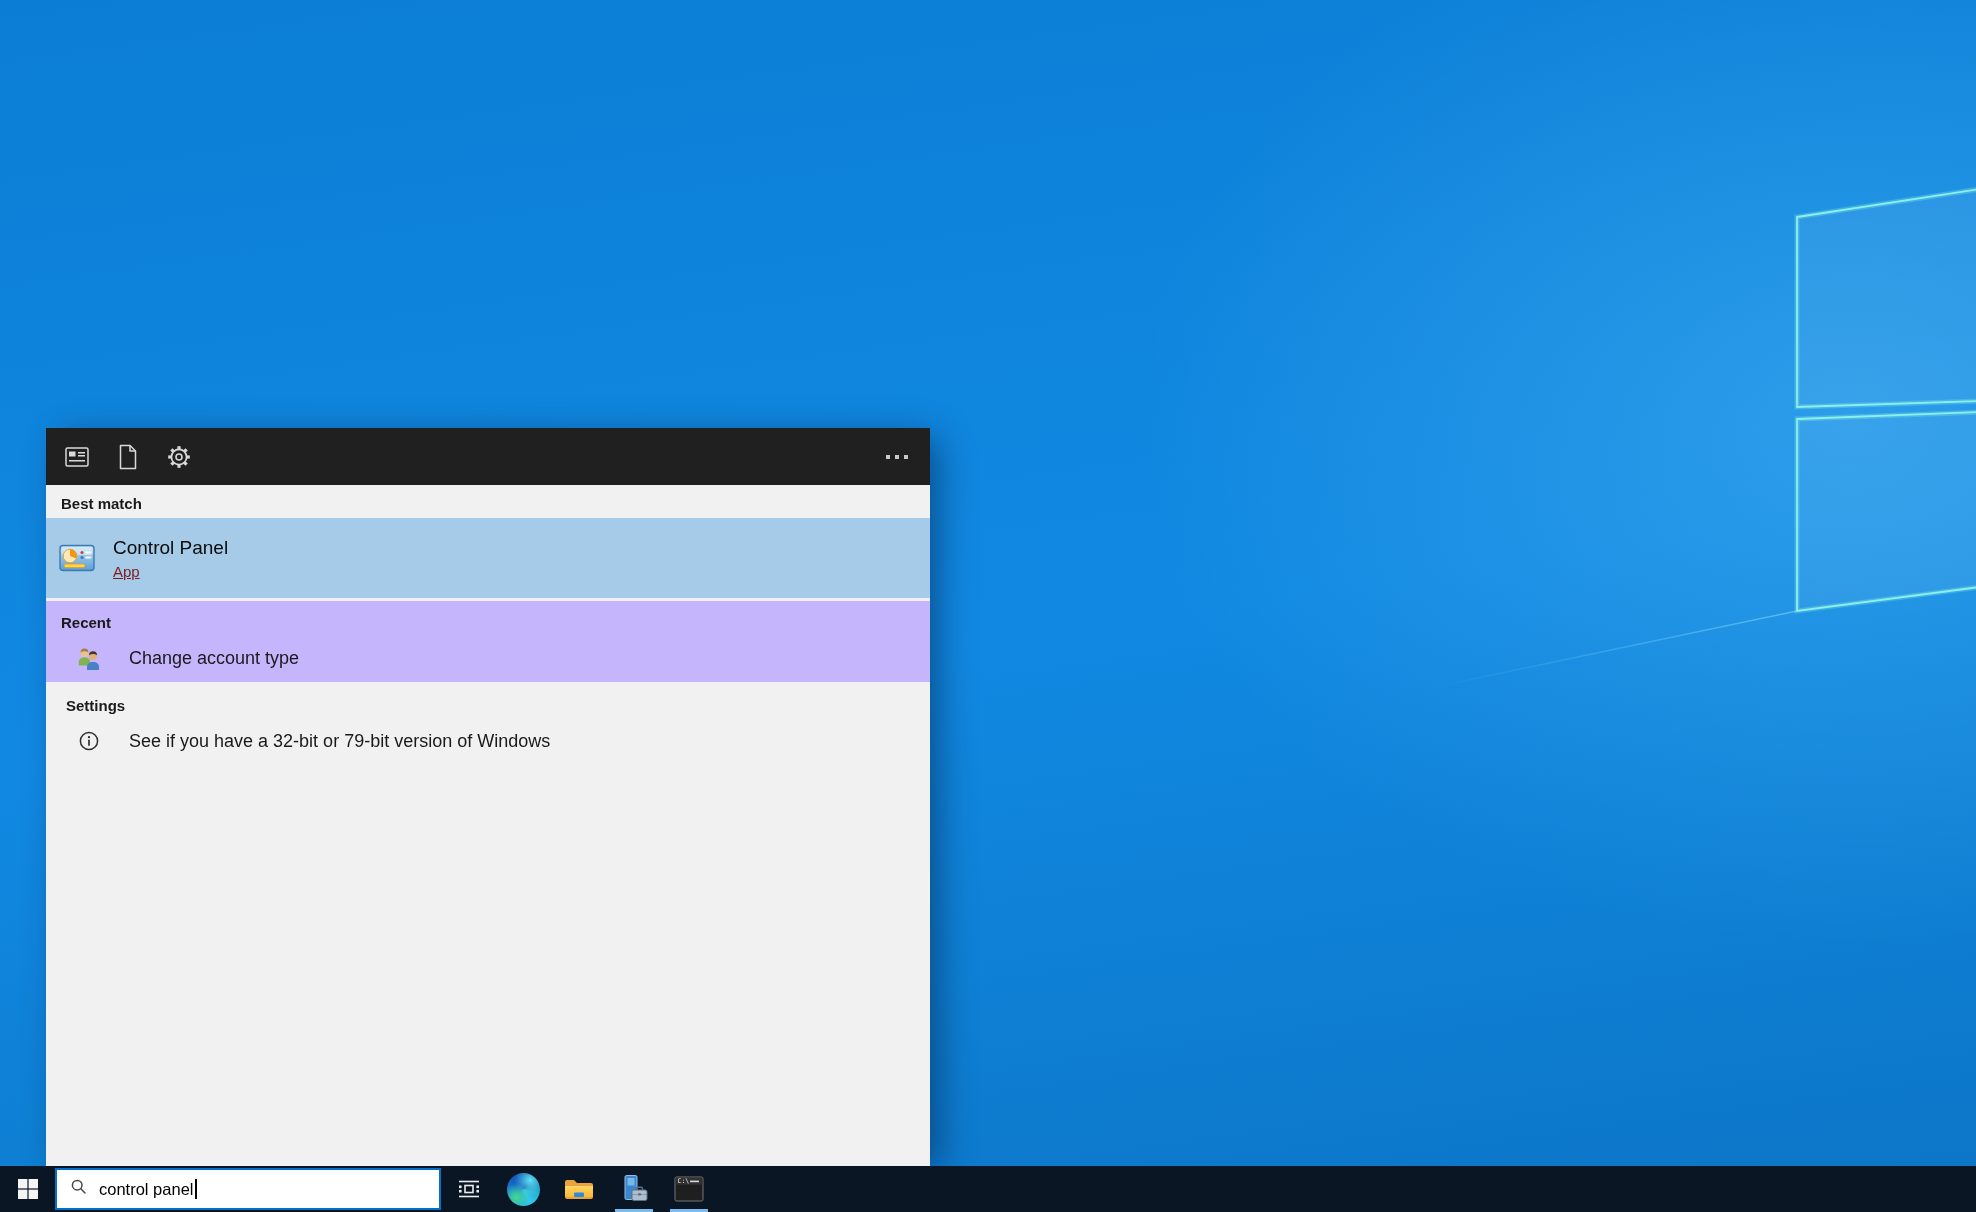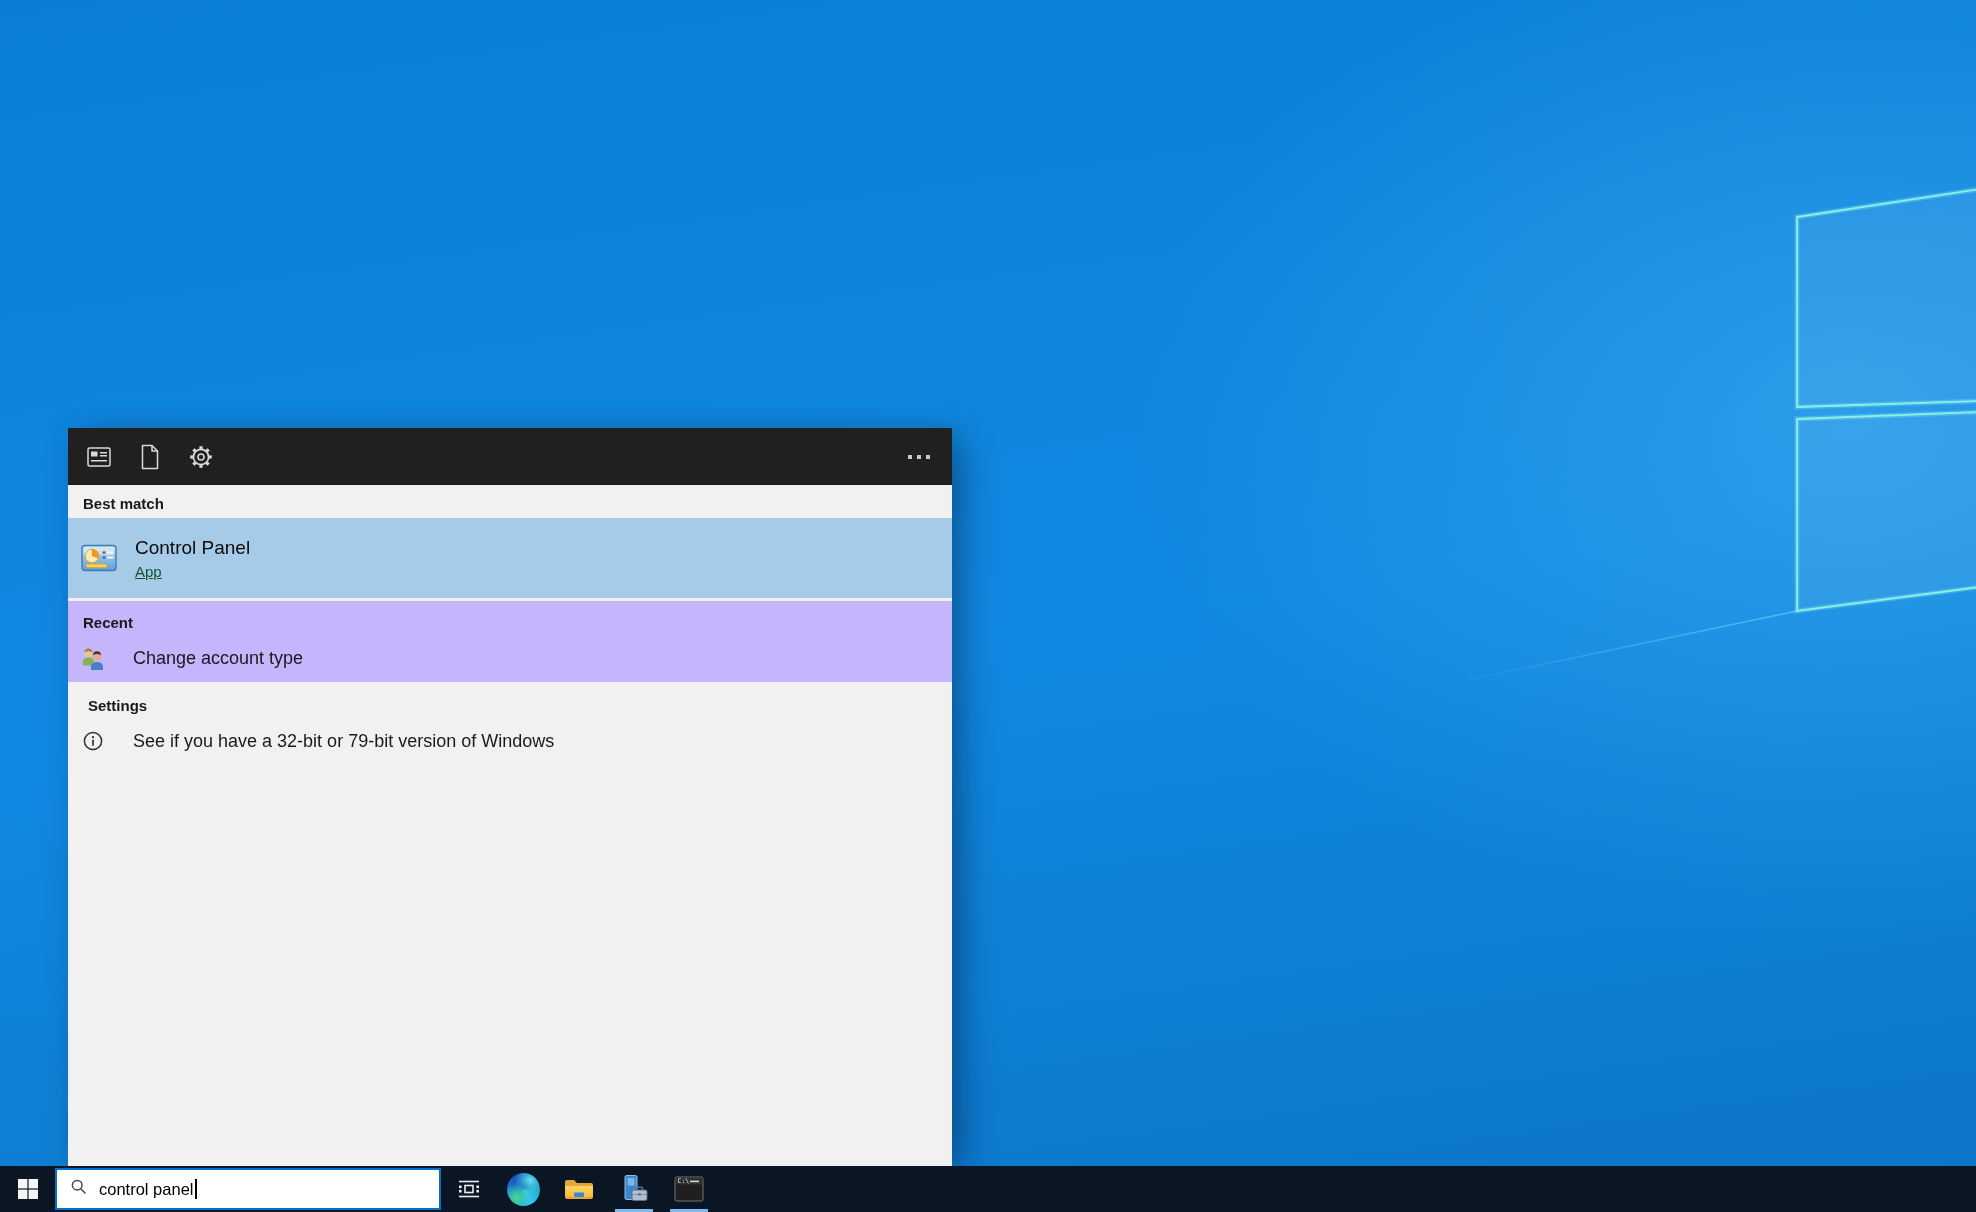--- a/index.html
+++ b/index.html
@@ -7,45 +7,45 @@
           font-family:"Liberation Sans","DejaVu Sans",sans-serif;}
 
   
   .wallpaper{position:absolute;inset:0;
     background:
       radial-gradient(1150px 850px at 1850px 420px, rgba(110,205,255,.30), rgba(110,205,255,0) 62%),
       linear-gradient(172deg,#0b7dd4 0%,#0f85dd 30%,#1189e2 52%,#0e7fd3 78%,#0c74c6 100%);}
   .wp-logo{position:absolute;left:0;top:0;}
 
   
-  .search-panel{position:absolute;left:68px;top:428px;width:884px;height:738px;
+  .search-panel{position:absolute;left:46px;top:428px;width:884px;height:738px;
     background:#f1f1f1;box-shadow:12px 6px 34px -4px rgba(0,10,40,.45);}
   .panel-topbar{height:57px;background:#202020;display:flex;align-items:center;padding-left:16px;}
   .filter-btn{width:30px;height:57px;margin-right:21px;background:none;border:none;padding:0;
     display:flex;align-items:center;justify-content:center;cursor:pointer;}
   .more-btn{margin-left:auto;margin-right:16px;width:34px;height:57px;background:none;border:none;
     display:flex;align-items:center;justify-content:center;cursor:pointer;}
   .dots{display:flex;gap:5px;}
   .dots i{width:4px;height:4px;background:#c9c9c9;display:block;}
 
   .section-header{height:33px;display:flex;align-items:flex-end;box-sizing:border-box;
     padding:0 0 6px 15px;font-size:15px;font-weight:700;color:#1a1a1a;}
 
   .result-row{height:80px;display:flex;align-items:center;padding-left:11px;cursor:pointer;}
   .result-row.selected{background:#a6cbe8;}
   .result-icon{width:40px;display:flex;justify-content:center;}
   .result-text{margin-left:16px;}
   .result-title{font-size:19px;color:#0b0b0b;}
-  .result-sub{font-size:15px;color:#14532d;margin-top:4px;text-decoration:underline;}
+  .result-sub{font-size:15px;color:#7f1d1d;margin-top:4px;text-decoration:underline;}
 
   .recent-block{background:#c4b5fd;margin-top:3px;padding-bottom:2px;}
   .recent-block .section-header{height:36px;}
   .settings-header{height:38px;padding-left:20px;}
 
-  .item-row{height:42px;display:flex;align-items:center;padding-left:12px;cursor:pointer;}
+  .item-row{height:42px;display:flex;align-items:center;padding-left:12px;cursor:pointer;margin-left:18px;}
   .recent-block .item-row{height:43px;}
   .item-icon{width:26px;display:flex;justify-content:center;}
   .item-label{margin-left:27px;font-size:18px;color:#1a1a1a;}
 
   
   .taskbar{position:absolute;left:0;bottom:0;width:100%;height:46px;background:#0a1624;
     display:flex;align-items:center;}
   .start-btn{width:55px;height:46px;background:none;border:none;padding:0;
     display:flex;align-items:center;justify-content:center;cursor:pointer;}
   .tb-search{width:386px;height:42px;box-sizing:border-box;background:#fff;

